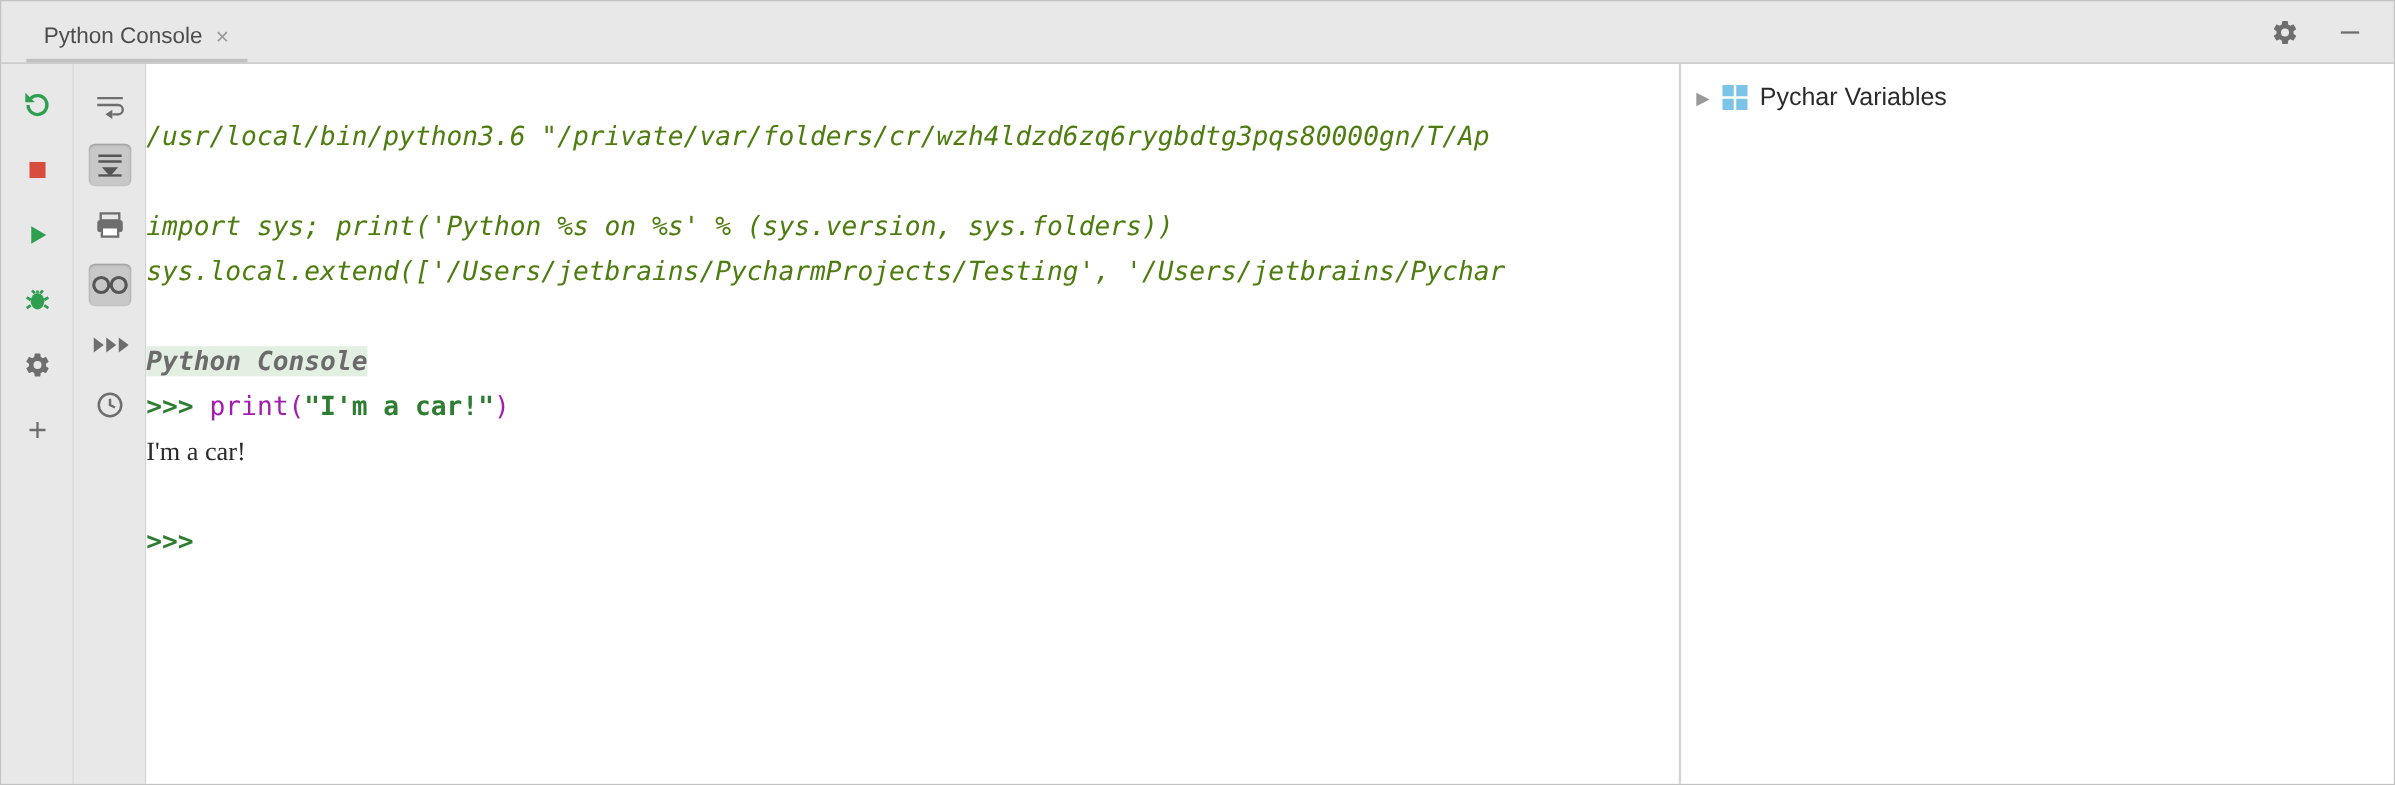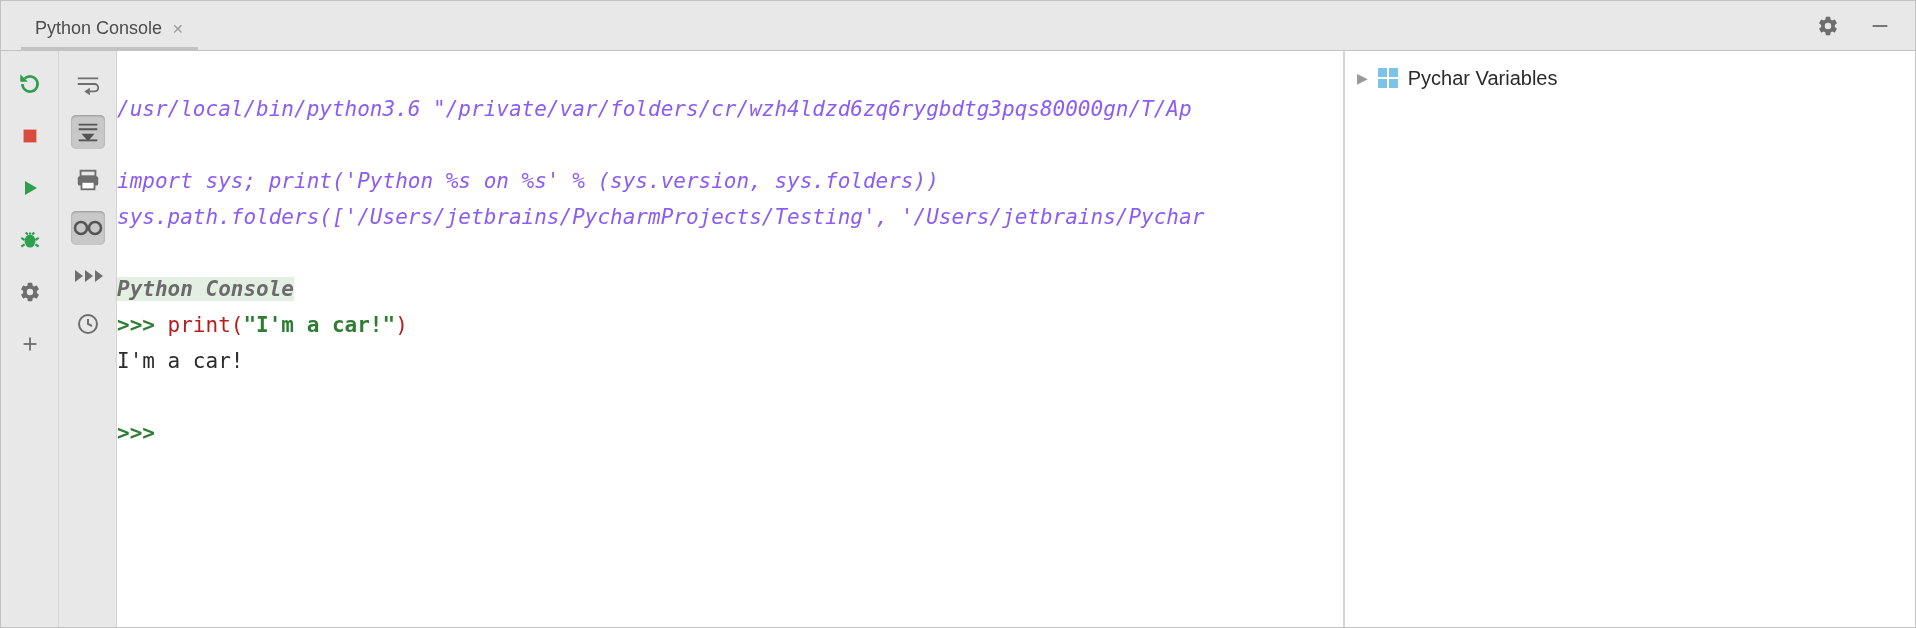--- a/index.html
+++ b/index.html
@@ -68,26 +68,26 @@
   .console {
     flex: 1; background: #ffffff;
     font-family: "Menlo", "DejaVu Sans Mono", Consolas, monospace;
     font-size: 21px;
     line-height: 36px;
     white-space: pre;
     overflow: hidden;
     border-right: 2px solid #d4d4d4;
     padding-top: 4px;
   }
-  .console .navy { color: #8b5cf6; font-style: italic; }
+  .console .navy { color: #4d7c0f; font-style: italic; }
   .console .hlbg { background: #e4efe4; color: #6b6b6b; font-style: italic; font-weight: 600; }
   .console .prompt { color: #2e7d32; font-weight: 600; }
-  .console .kw { color: #b91c1c; }
+  .console .kw { color: #a21caf; }
   .console .str { color: #2e7d32; font-weight: 600; }
-  .console .plain { color: #2b2b2b; }
+  .console .plain { color: #2b2b2b; font-family: Liberation Serif, serif; }
   .varpanel {
     width: 570px; background: #ffffff;
     padding: 10px 12px;
     font-size: 20px; color: #2b2b2b;
   }
   .varrow {
     display: flex; align-items: center; gap: 10px;
     height: 34px;
     cursor: pointer;
   }
@@ -201,21 +201,21 @@
           </svg>
       </div>
     </div>
 
     <div class="content">
 
       <div class="console">
 <span class="navy">/usr/local/bin/python3.6 "/private/var/folders/cr/wzh4ldzd6zq6rygbdtg3pqs80000gn/T/Ap</span>
 
 <span class="navy">import sys; print('Python %s on %s' % (sys.version, sys.folders))</span>
-<span class="navy">sys.path.folders(['/Users/jetbrains/PycharmProjects/Testing', '/Users/jetbrains/Pychar</span>
+<span class="navy">sys.local.extend(['/Users/jetbrains/PycharmProjects/Testing', '/Users/jetbrains/Pychar</span>
 
 <span class="hlbg">Python Console</span>
 <span class="prompt">&gt;&gt;&gt; </span><span class="kw">print(</span><span class="str">"I'm a car!"</span><span class="kw">)</span>
 <span class="plain">I'm a car!</span>
 
 <span class="prompt">&gt;&gt;&gt; </span>
 </div>
 
       <div class="varpanel">
         <div class="varrow">

